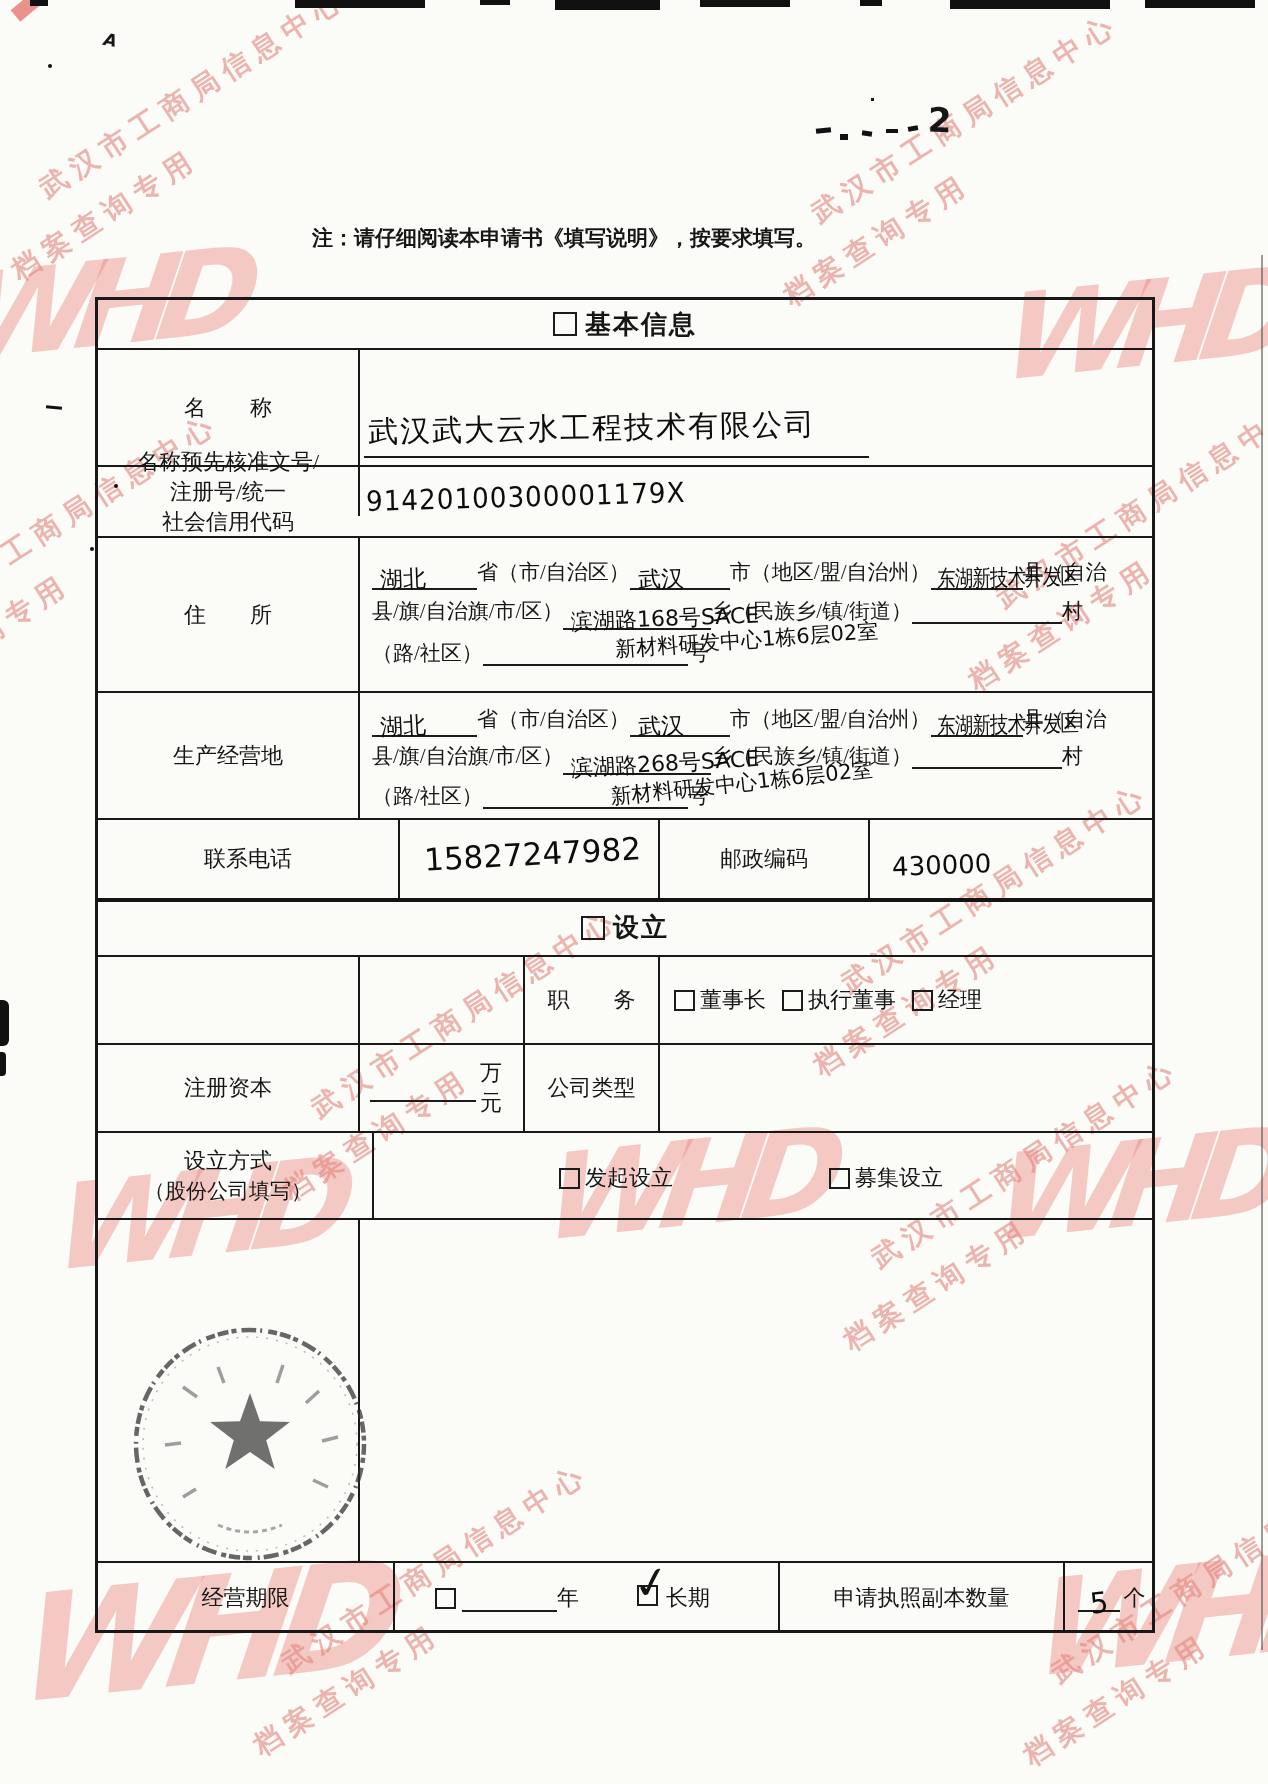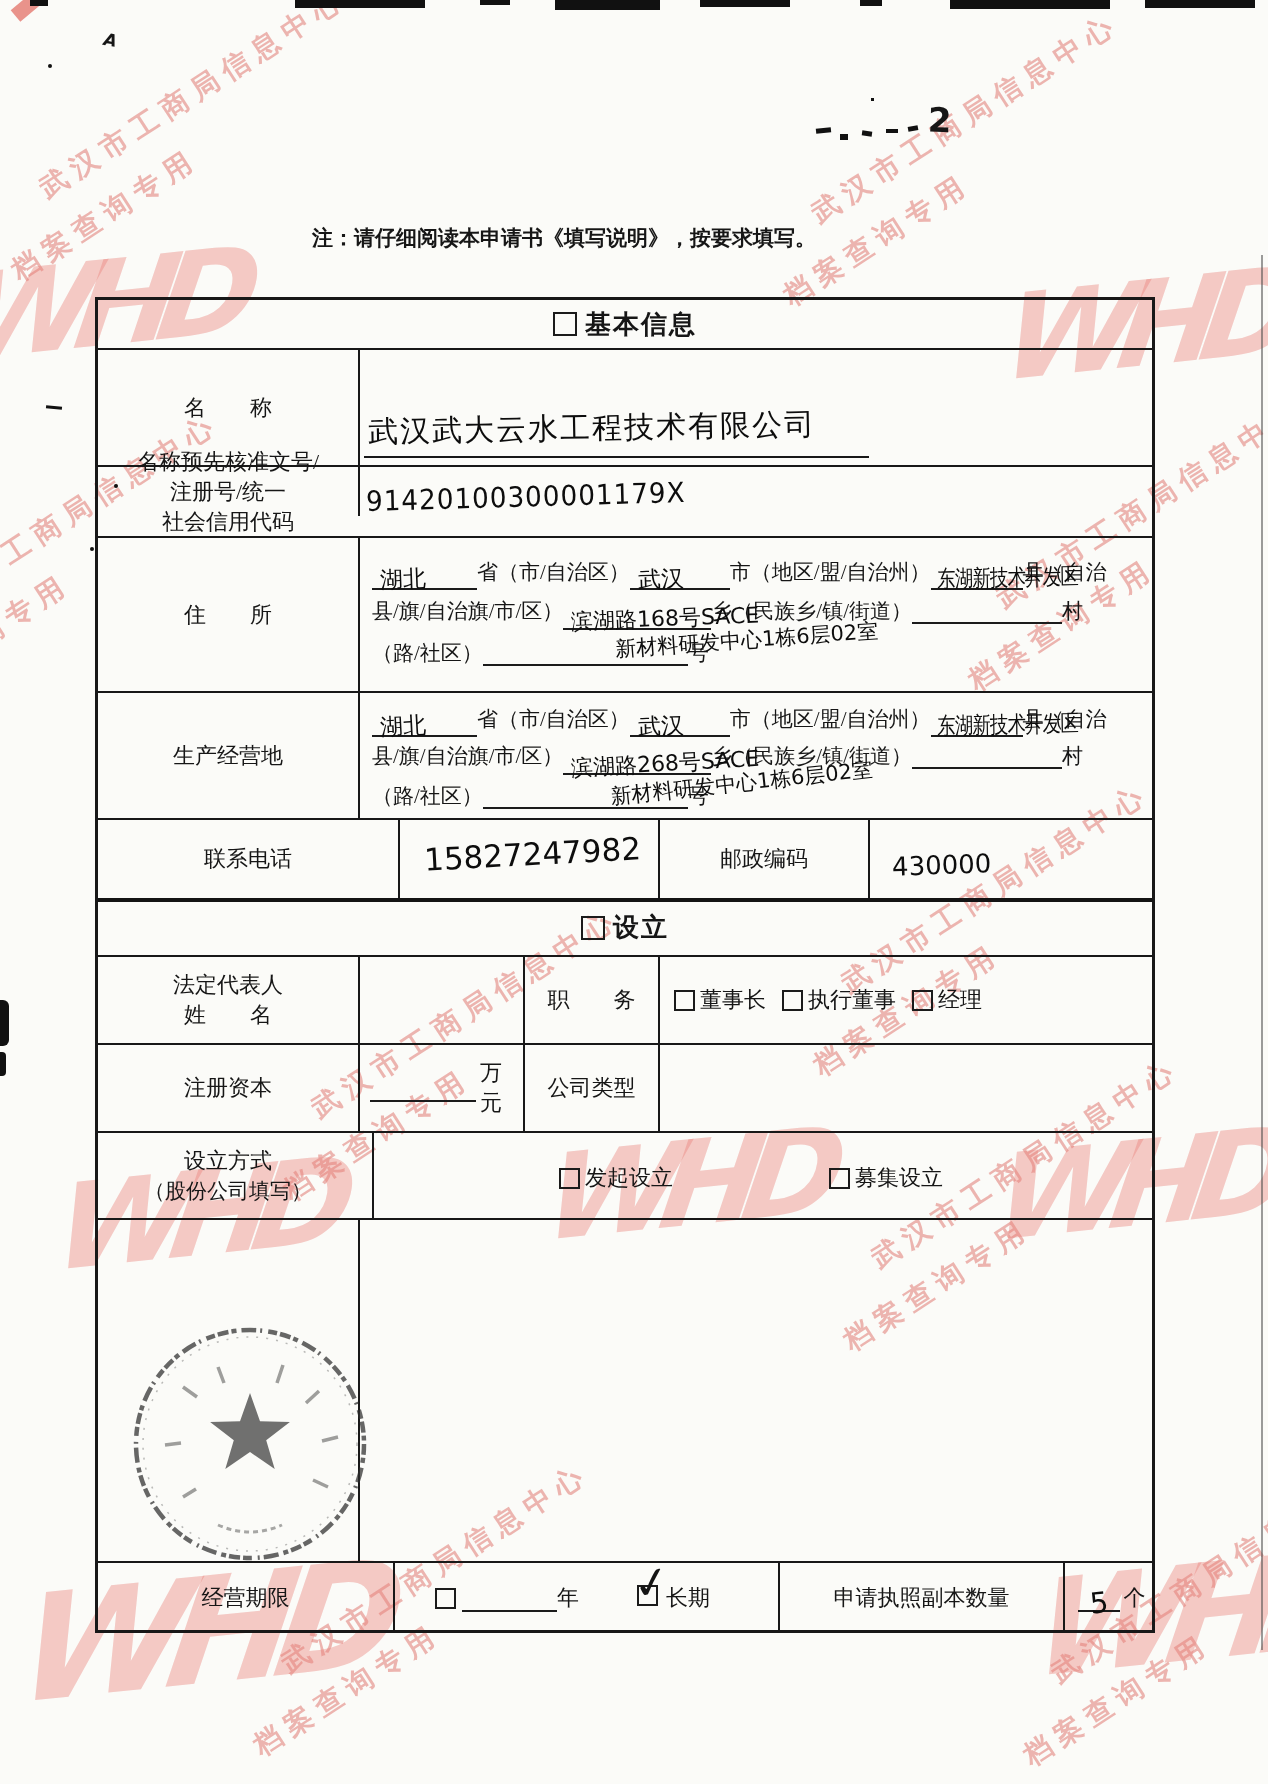--- a/index.html
+++ b/index.html
@@ -185,24 +185,20 @@
         <span class="hw abs" style="left:22px;top:30px;font-size:26px;transform:rotate(-2deg);">430000</span>
       </div>
     </div>
 
     <div class="row thick sechead" style="top:598px;height:55px;">
       <span class="cb"></span>
       <span>设立</span>
     </div>
 
     <div class="row" style="top:655px;height:88px;">
-      <div class="cell first flexc" style="left:0;width:260px;flex-direction:column;">
-        <span class="lbl">法定代表人</span>
-        <span class="lbl">姓　　名</span>
-      </div>
       <div class="cell" style="left:260px;width:165px;"></div>
       <div class="cell flexc lbl" style="left:425px;width:135px;">职　　务</div>
       <div class="cell" style="left:560px;width:500px;display:flex;align-items:center;gap:16px;padding-left:14px;">
         <span class="opt">
             <span class="cb"></span>
             <span>董事长</span>
           </span>
         <span class="opt">
             <span class="cb"></span>
             <span>执行董事</span>

